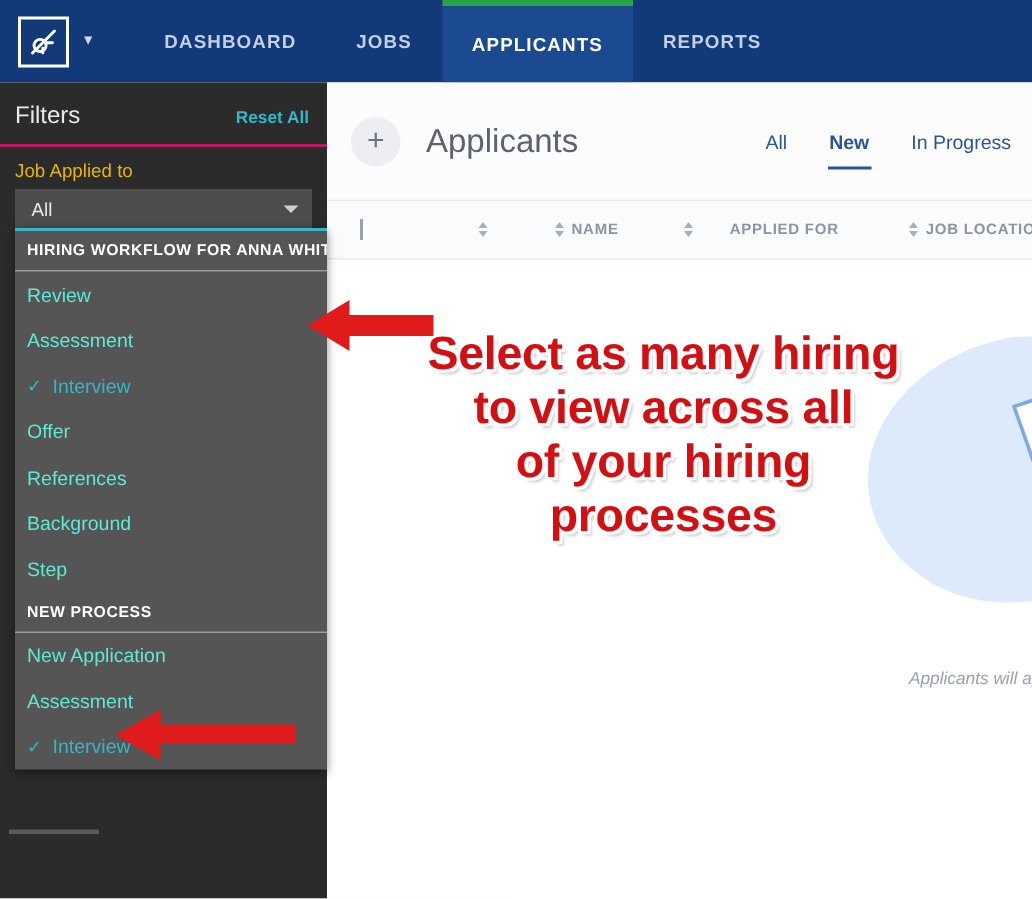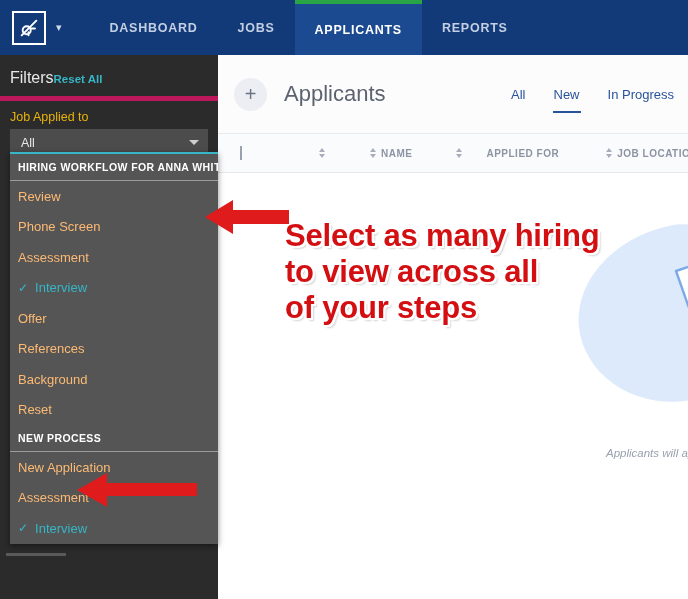--- a/index.html
+++ b/index.html
@@ -36,23 +36,23 @@
     background: #1c4a90; color: #ffffff;
     border-top: 4px solid #2aa545;
   }
 
   
   #sidebar {
     position: absolute; top: 55px; left: 0; width: 218px; height: 544px;
     background: #2b2b2b; color: #e0e0e0; overflow: hidden;
   }
   .filters-head {
-    display: flex; align-items: baseline; justify-content: flex-start;
+    display: flex; align-items: baseline; justify-content: space-between;
     padding: 14px 12px 9px 10px;
-    border-bottom: 5px solid #be185d;
+    border-bottom: 2px solid #be185d;
   }
   .filters-title { font-size: 16px; color: #e8e8e8; font-weight: 400; }
   .reset-all { font-size: 11.5px; color: #36b6c6; font-weight: 600; cursor: pointer; }
   .field-label { font-size: 12.5px; color: #eab308; padding: 9px 10px 5px 10px; }
   .select-box {
     margin: 0 10px; height: 27px; background: #4c4c4c;
     display: flex; align-items: center; justify-content: space-between;
     padding: 0 9px 0 11px; cursor: pointer;
   }
   .select-box .val { font-size: 12.5px; color: #e8e8e8; }
@@ -78,21 +78,21 @@
     overflow: hidden; z-index: 40;
     box-shadow: 0 2px 6px rgba(0,0,0,.45);
   }
   .menu-group-head {
     font-size: 10.5px; font-weight: 700; color: #ffffff;
     letter-spacing: .4px; padding: 7px 8px 7px 8px;
     border-bottom: 1px solid #9a9a9a;
     white-space: nowrap; overflow: hidden;
   }
   .menu-item {
-    font-size: 13px; color: #fdba74; padding: 8px 8px 8px 8px;
+    font-size: 13px; color: #5eead4; padding: 8px 8px 8px 8px;
     height: 30.5px; display: flex; align-items: center; cursor: pointer;
   }
   .menu-item.sel { color: #36b6c6; }
   .menu-item .tick { margin-right: 7px; font-size: 12px; }
 
   
   #main {
     position: absolute; top: 55px; left: 218px; width: 470px; height: 544px;
     background: #ffffff; overflow: hidden;
   }
@@ -111,21 +111,21 @@
   }
   .page-title {
     margin-left: 17px; font-size: 22px; color: #5c6370; font-weight: 400;
   }
   .tabs { display: flex; align-items: center; margin-left: auto; padding-right: 0; }
   .tab {
     font-size: 13px; color: #29539b; font-weight: 500;
     padding: 0 14px; cursor: pointer; position: relative;
     white-space: nowrap;
   }
-  .tab.active { font-weight: 400; }
+  .tab.active { font-weight: 700; }
   .tab.active:after {
     content: ""; position: absolute; left: 13px; right: 13px; bottom: -11px;
     height: 2px; background: #29539b;
   }
   .table-head {
     display: flex; align-items: center; height: 40px;
     background: #fafbfc; border-top: 1px solid #e7e9ee;
     border-bottom: 1px solid #e7e9ee;
     padding-left: 22px;
   }
@@ -159,20 +159,21 @@
 
   
   .anno-text {
     position: absolute; left: 285px; top: 218px; z-index: 60;
     font-size: 31px; font-weight: 700; color: #d40f12;
     line-height: 1.16; letter-spacing: -0.2px;
     text-shadow:
       -2px -2px 0 #fff, 2px -2px 0 #fff, -2px 2px 0 #fff, 2px 2px 0 #fff,
       0 -2px 0 #fff, 0 2px 0 #fff, -2px 0 0 #fff, 2px 0 0 #fff,
       3px 3px 2px rgba(0,0,0,.18);
+    text-align: center;
   }
   .arrow { position: absolute; z-index: 70; }
   #arrow-1 { left: 203px; top: 196px; }
   #arrow-2 { left: 75px; top: 470px; }
 </style>
 </head>
 <body>
 
 <div id="app">
 
@@ -233,40 +234,37 @@
     </div>
   </div>
 
   <div id="stepmenu">
 
     <div class="menu-group-head">HIRING WORKFLOW FOR ANNA WHITNEY'S COFFE</div>
     <div class="menu-item">
         <span>Review</span>
       </div>
     <div class="menu-item">
-        <span>Phone Screen</span>
-      </div>
-    <div class="menu-item">
         <span>Assessment</span>
       </div>
     <div class="menu-item sel">
         <span class="tick">✓</span>
         <span>Interview</span>
       </div>
     <div class="menu-item">
         <span>Offer</span>
       </div>
     <div class="menu-item">
         <span>References</span>
       </div>
     <div class="menu-item">
         <span>Background</span>
       </div>
     <div class="menu-item">
-        <span>Reset</span>
+        <span>Step</span>
       </div>
 
     <div class="menu-group-head">NEW PROCESS</div>
     <div class="menu-item">
         <span>New Application</span>
       </div>
     <div class="menu-item">
         <span>Assessment</span>
       </div>
     <div class="menu-item sel">
@@ -331,21 +329,22 @@
           <path d="M62 40 L90 92"></path>
         </g>
       </svg>
       <div class="empty-cap">Applicants will appear here</div>
     </div>
   </div>
 
   <div class="anno-text">
       <div>Select as many hiring</div>
       <div>to view across all</div>
-      <div>of your steps</div>
+      <div>of your hiring</div>
+      <div>processes</div>
     </div>
 
   <svg class="arrow" id="arrow-1" width="88" height="42" viewBox="0 0 88 42">
     <path d="M2 21 L30 4 L30 14 L86 14 L86 28 L30 28 L30 38 Z" fill="#e01b1b"></path>
   </svg>
   <svg class="arrow" id="arrow-2" width="125" height="40" viewBox="0 0 125 40">
     <path d="M2 20 L32 3 L32 13 L122 13 L122 26 L32 26 L32 37 Z" fill="#e01b1b"></path>
   </svg>
 
 </div>

